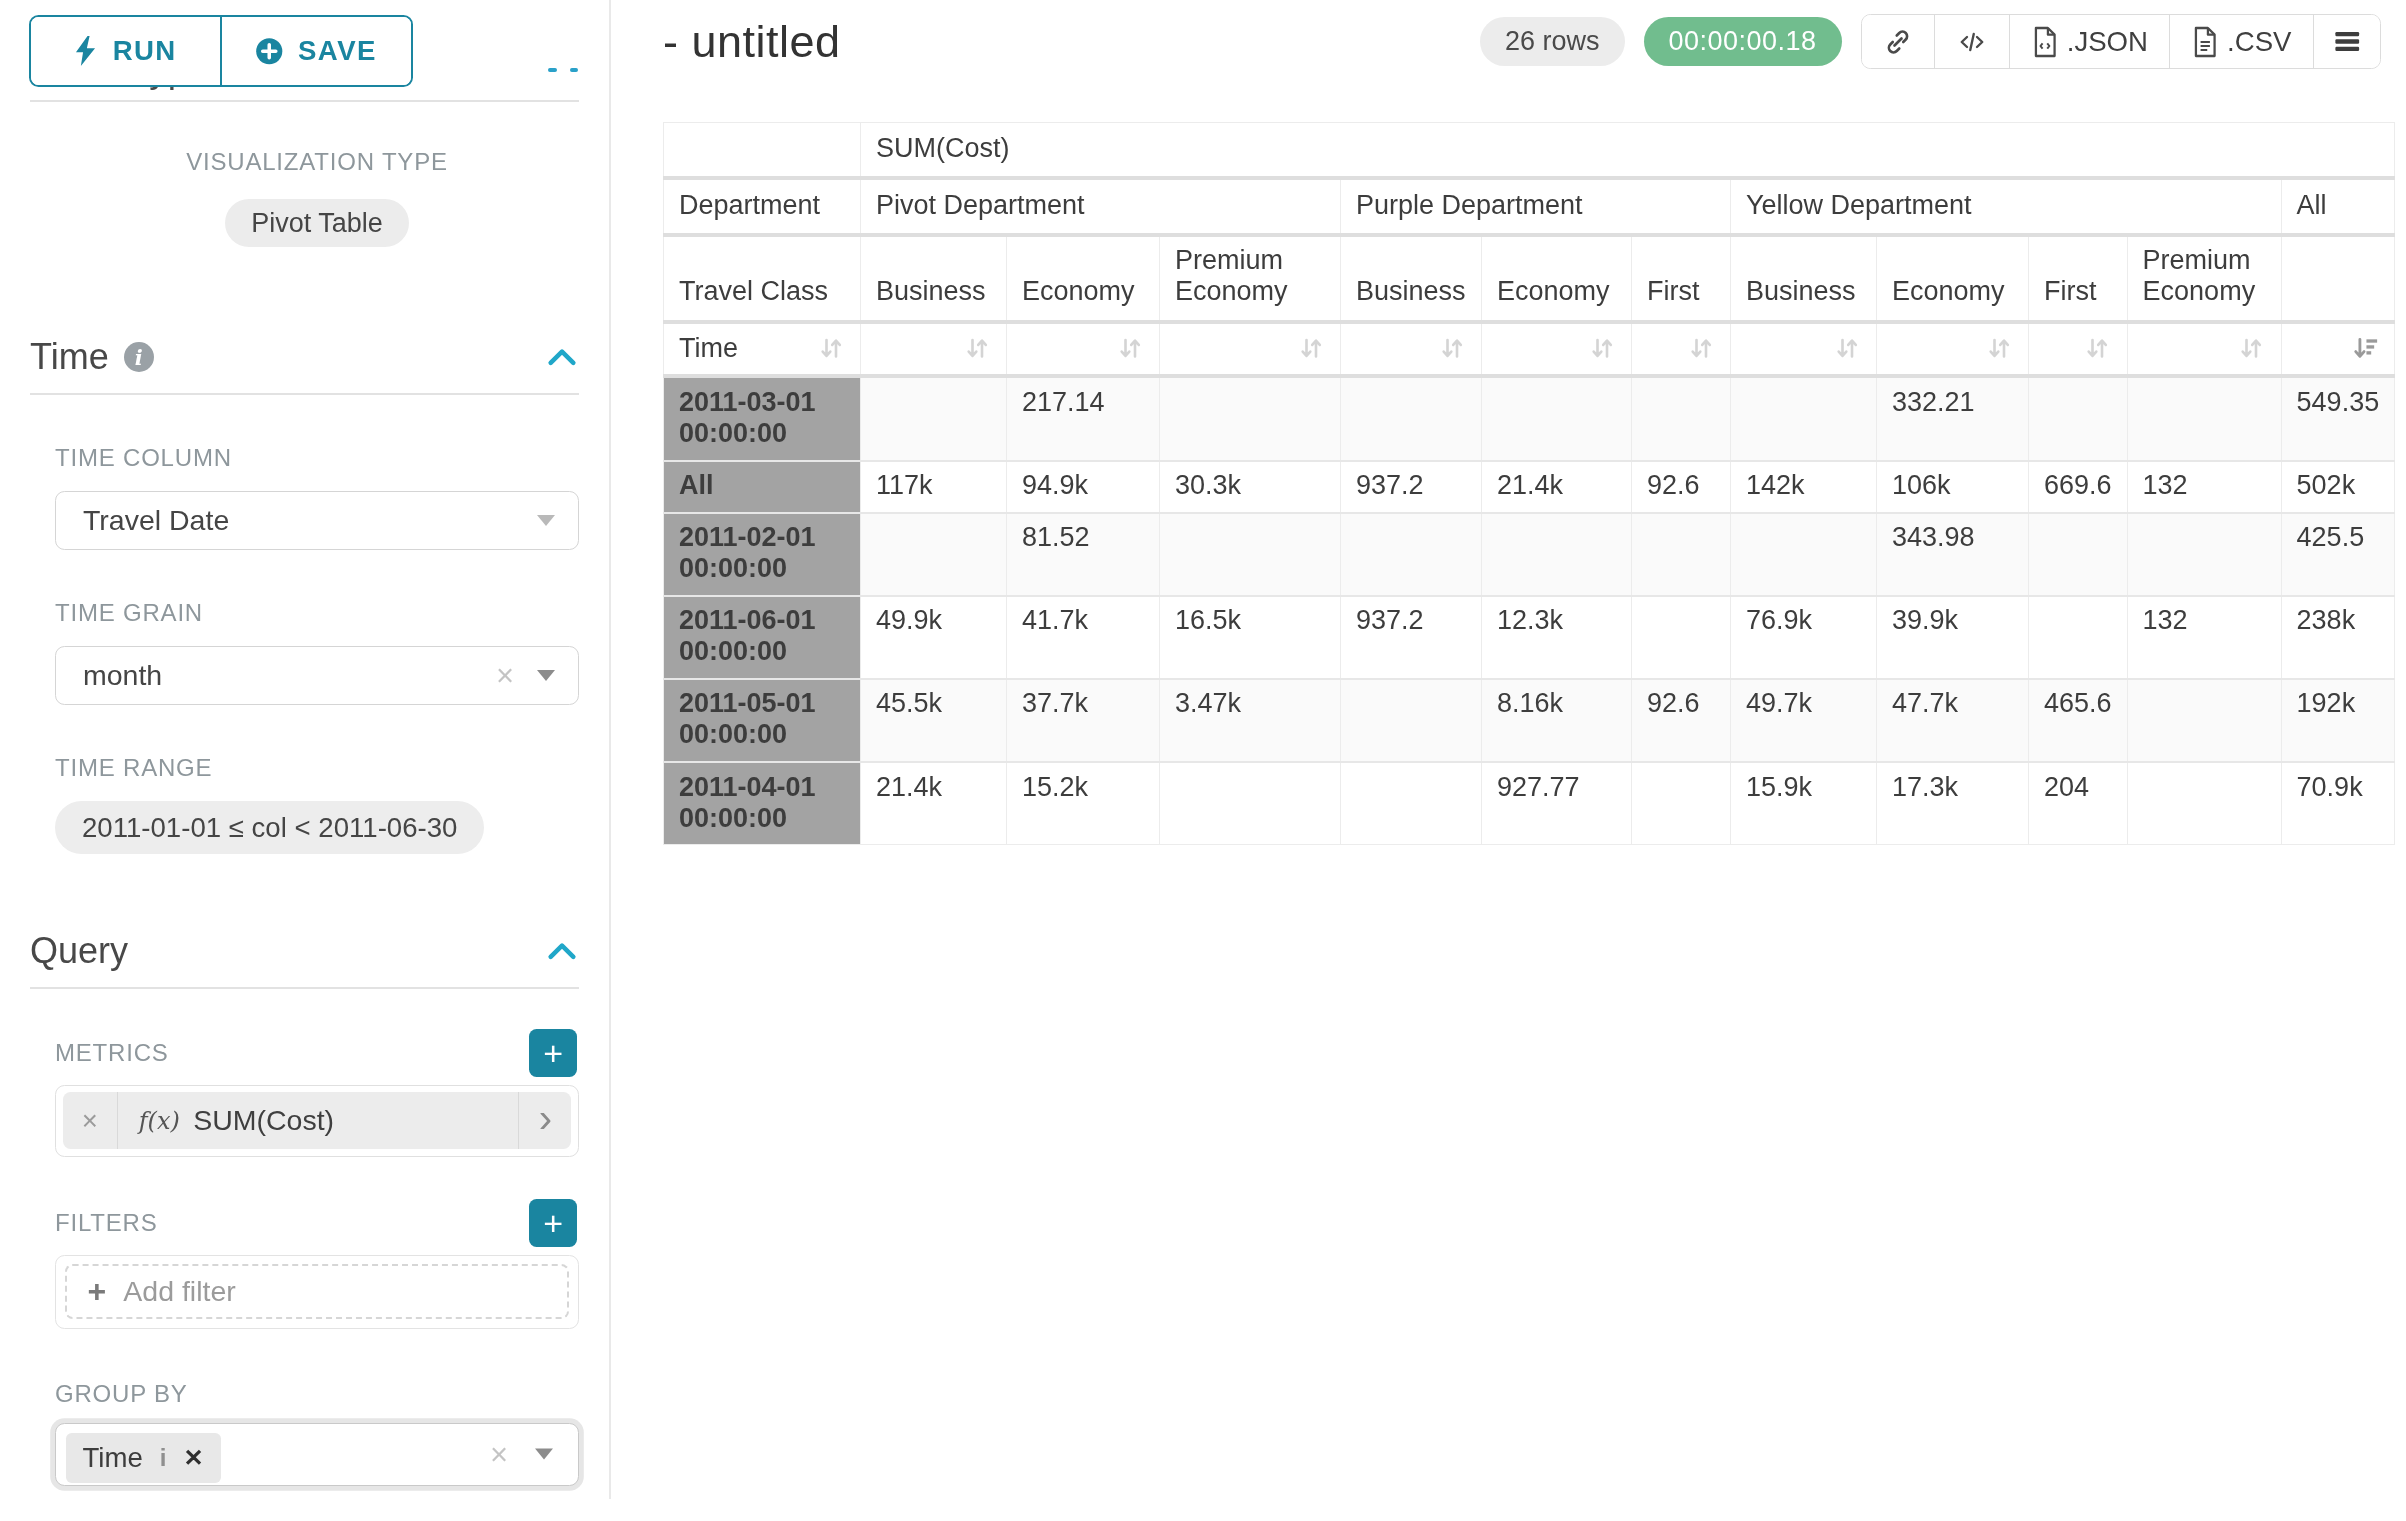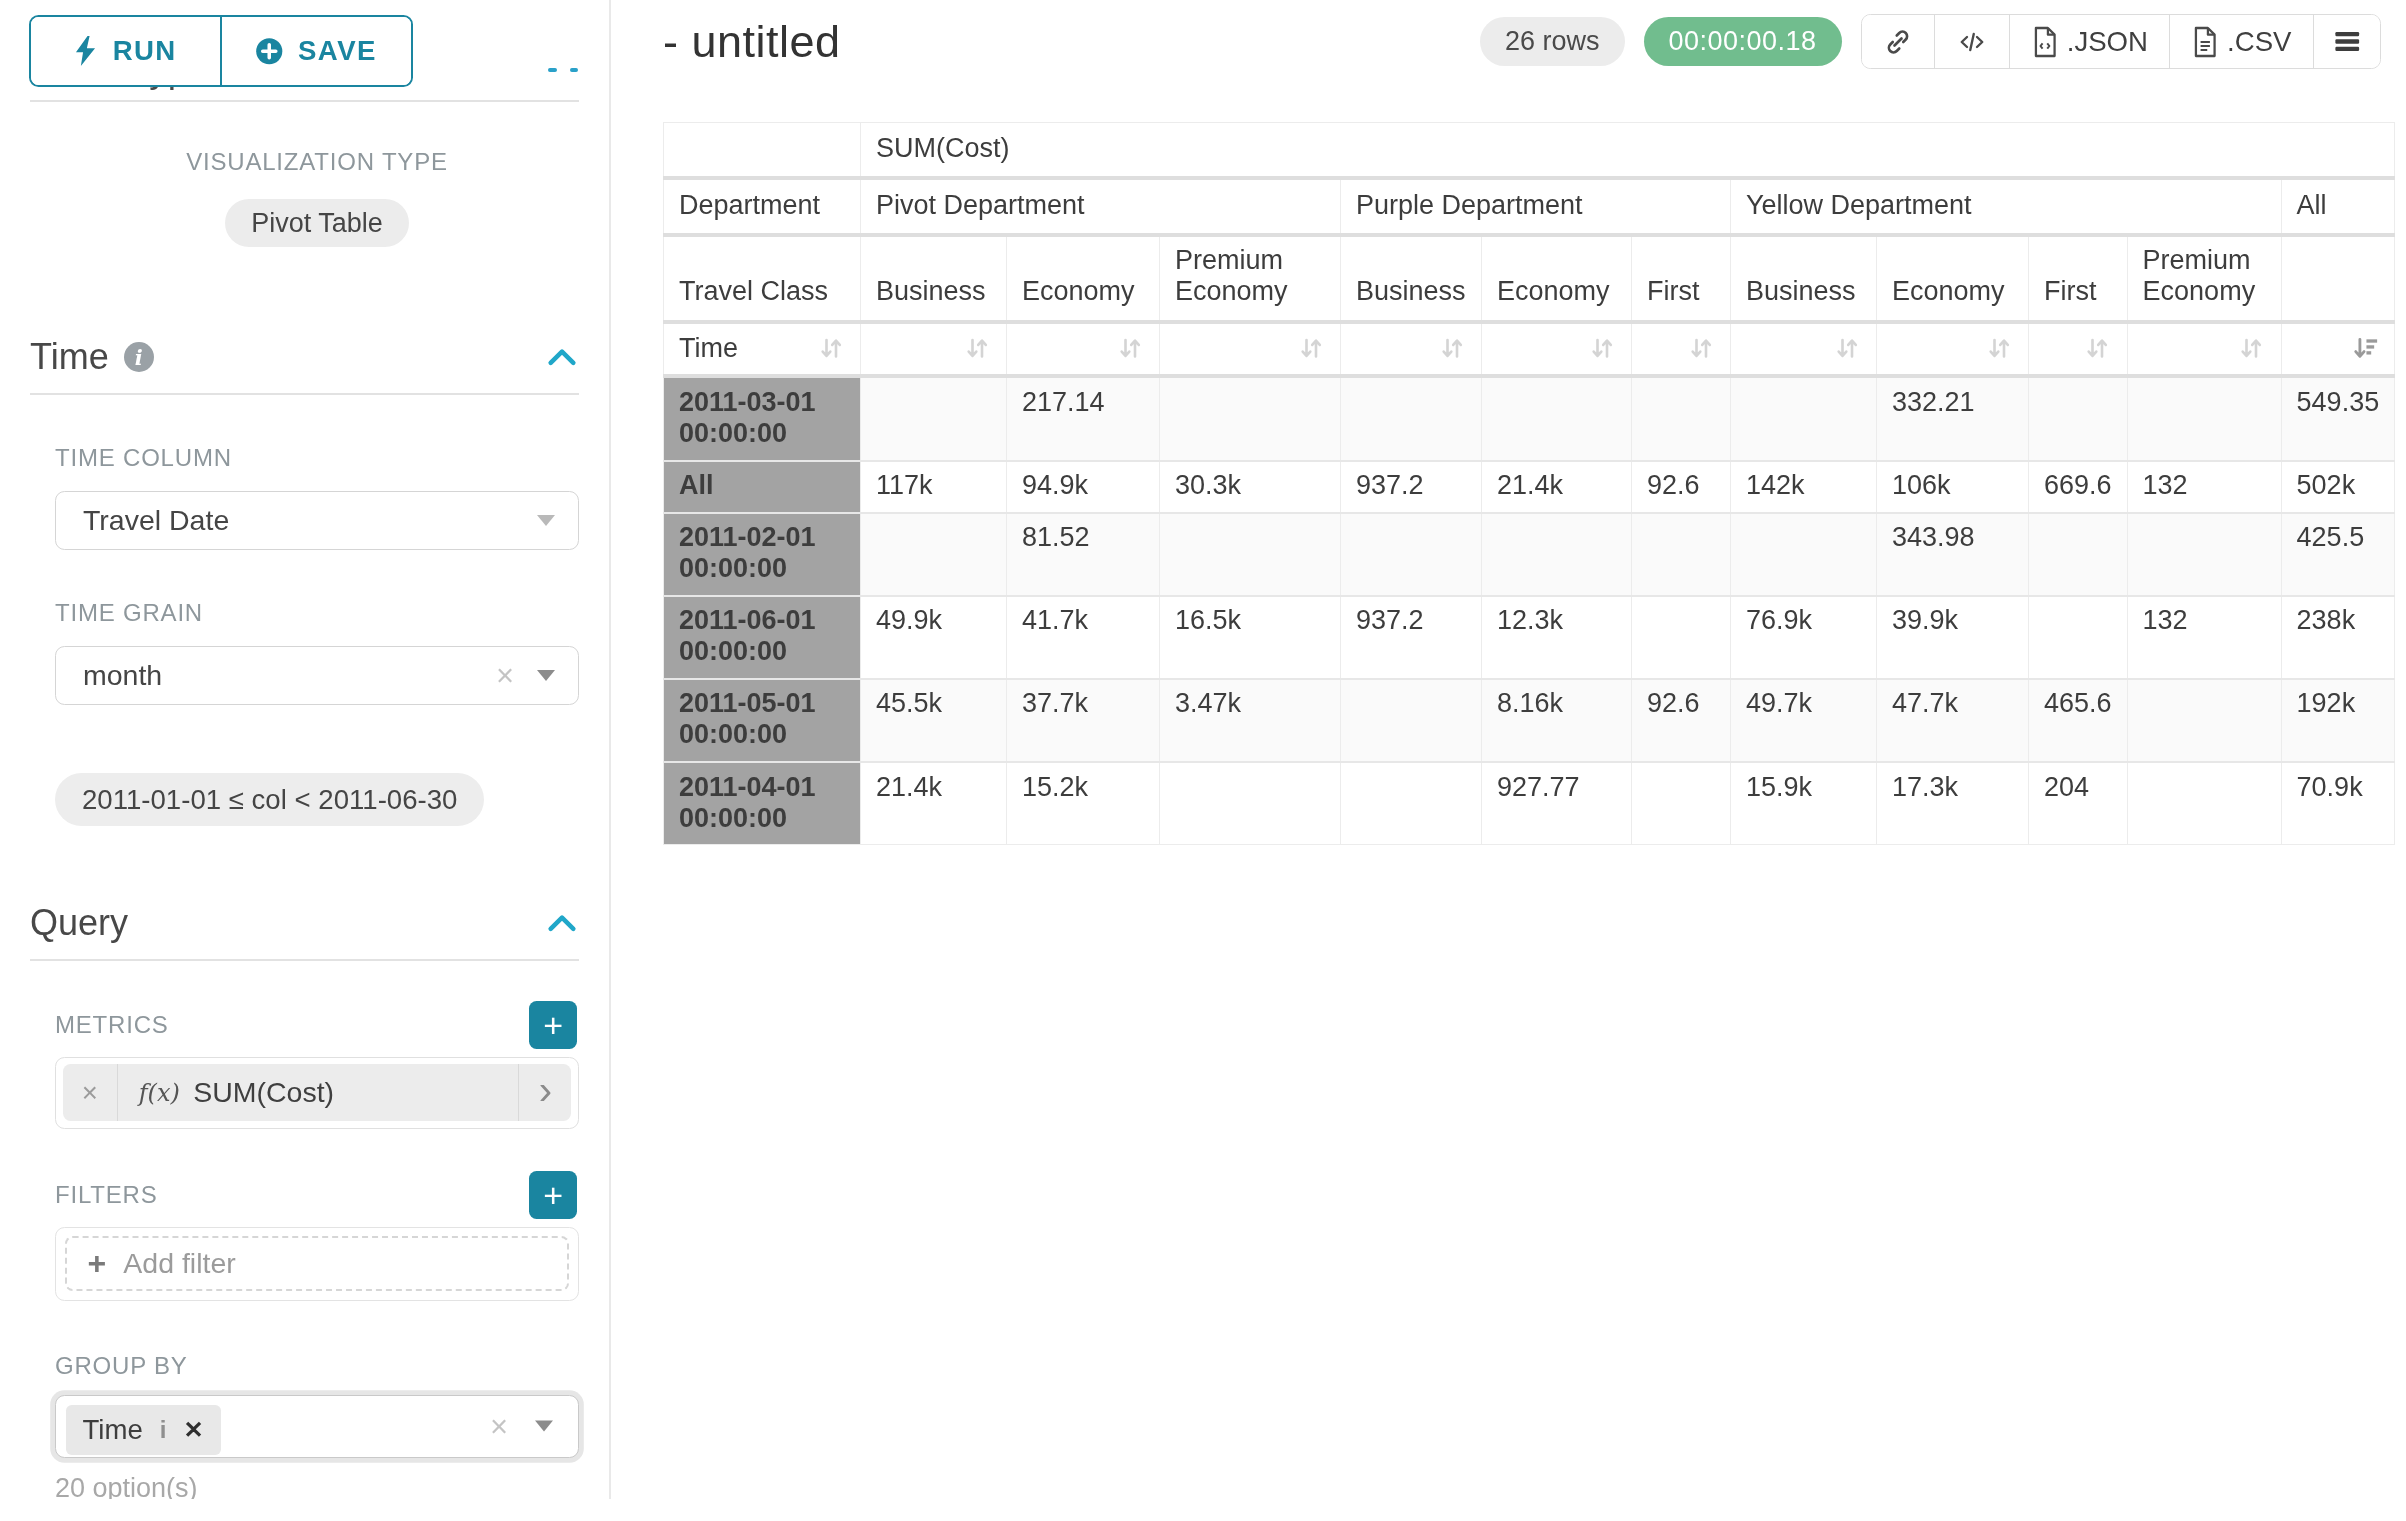--- a/index.html
+++ b/index.html
@@ -227,20 +227,21 @@
   <div class="inset mt-field">
     <div class="field-label">TIME GRAIN</div>
     <div class="select">
       <span class="grow">month</span>
       <span class="clear-x">×</span>
       <span class="caret"></span>
     </div>
   </div>
 
   <div class="inset mt-field">
+    <div class="field-label">TIME RANGE</div>
     <div class="range-pill">2011-01-01 ≤ col &lt; 2011-06-30</div>
   </div>
 
   <div class="section-head mt-query-head">
     <h2>Query</h2>
     <span class="chev-up" style="display:flex">
       <svg width="34" height="28.5" viewBox="0 0 24 20">
           <path d="M4 14l8-8 8 8" fill="none" stroke="#20a7c9" stroke-width="3.2" stroke-linecap="round" stroke-linejoin="round"></path>
         </svg>
     </span>

